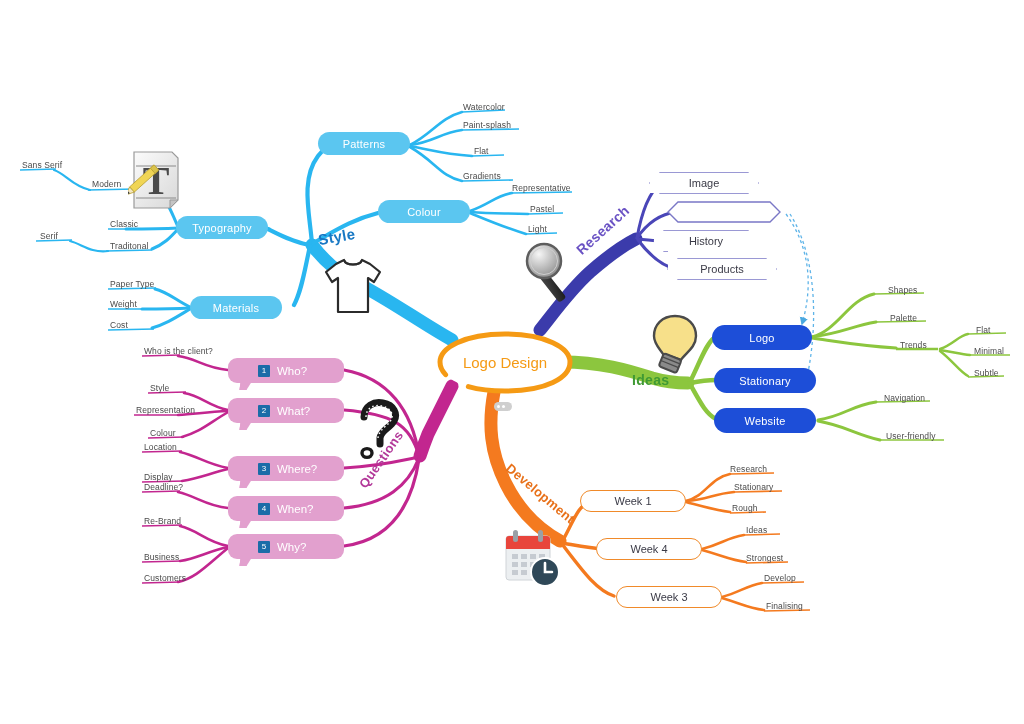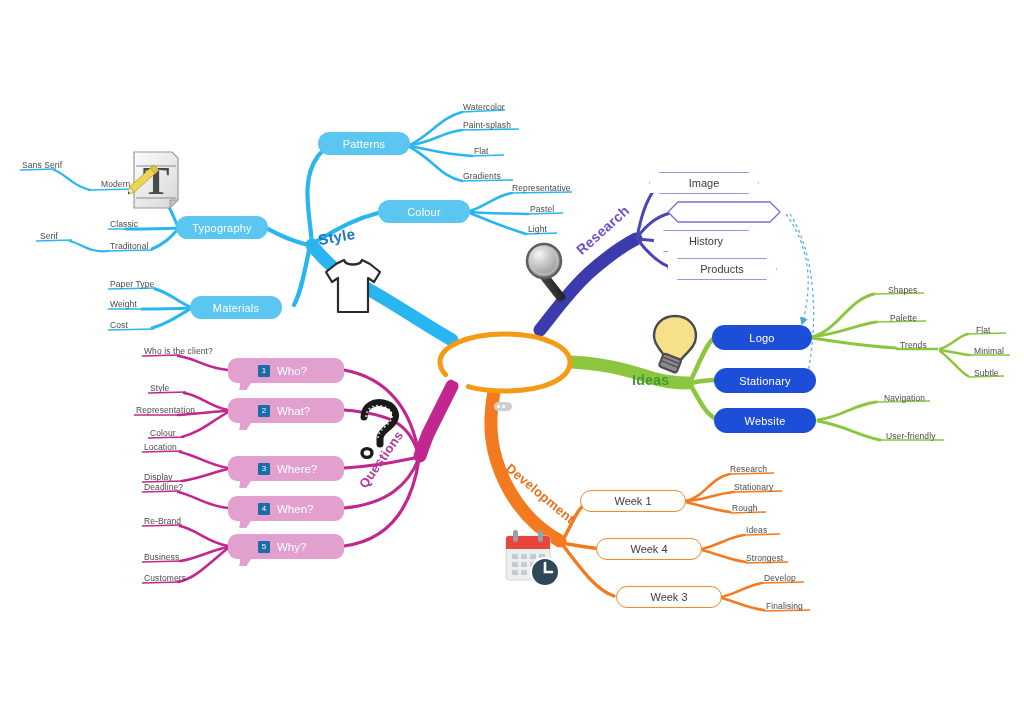--- a/index.html
+++ b/index.html
@@ -233,20 +233,23 @@
     <path d="M722,597 C740,592 746,586 762,583" stroke="#f47a1f" stroke-width="2.6" fill="none" stroke-linecap="round"></path>
     <path d="M722,598 C742,604 748,608 764,610" stroke="#f47a1f" stroke-width="2.6" fill="none" stroke-linecap="round"></path>
     <path d="M762,583 L804,582" stroke="#f47a1f" stroke-width="1.6" fill="none"></path>
     <path d="M764,611 L810,610" stroke="#f47a1f" stroke-width="1.6" fill="none"></path>
   </svg>
 
   <svg class="layer" viewBox="0 0 1024 724">
     <path d="M505,334 C546,334 570,348 570,362 C570,378 546,391 505,391
              C464,391 440,378 440,362 C440,348 464,334 505,334" fill="#ffffff" stroke="#f59a14" stroke-width="5" stroke-linecap="round" stroke-dasharray="190 26"></path>
   </svg>
+  <div id="central">
+    <span>Logo Design</span>
+  </div>
   <div class="collapse-pill"></div>
 
   <div class="node cloud cloud-blue" style="left:318px;top:132px;width:92px;height:23px;">
     <span>Patterns</span>
   </div>
   <div class="node cloud cloud-blue" style="left:378px;top:200px;width:92px;height:23px;">
     <span>Colour</span>
   </div>
   <div class="node cloud cloud-blue" style="left:176px;top:216px;width:92px;height:23px;">
     <span>Typography</span>
@@ -257,21 +260,21 @@
 
   <div class="leaf" style="left:463px;top:102px;">Watercolor</div>
   <div class="leaf" style="left:463px;top:120px;">Paint-splash</div>
   <div class="leaf" style="left:474px;top:146px;">Flat</div>
   <div class="leaf" style="left:463px;top:171px;">Gradients</div>
 
   <div class="leaf" style="left:512px;top:183px;">Representative</div>
   <div class="leaf" style="left:530px;top:204px;">Pastel</div>
   <div class="leaf" style="left:528px;top:224px;">Light</div>
 
-  <div class="leaf" style="left:92px;top:179px;margin-left:9px;">Modern</div>
+  <div class="leaf" style="left:92px;top:179px;">Modern</div>
   <div class="leaf" style="left:110px;top:219px;">Classic</div>
   <div class="leaf" style="left:110px;top:241px;">Traditonal</div>
   <div class="leaf" style="left:22px;top:160px;">Sans Serif</div>
   <div class="leaf" style="left:40px;top:231px;">Serif</div>
 
   <div class="leaf" style="left:110px;top:279px;">Paper Type</div>
   <div class="leaf" style="left:110px;top:299px;">Weight</div>
   <div class="leaf" style="left:110px;top:320px;">Cost</div>
 
   <div class="btitle style" style="left:318px;top:228px;transform:rotate(-10deg);">Style</div>

